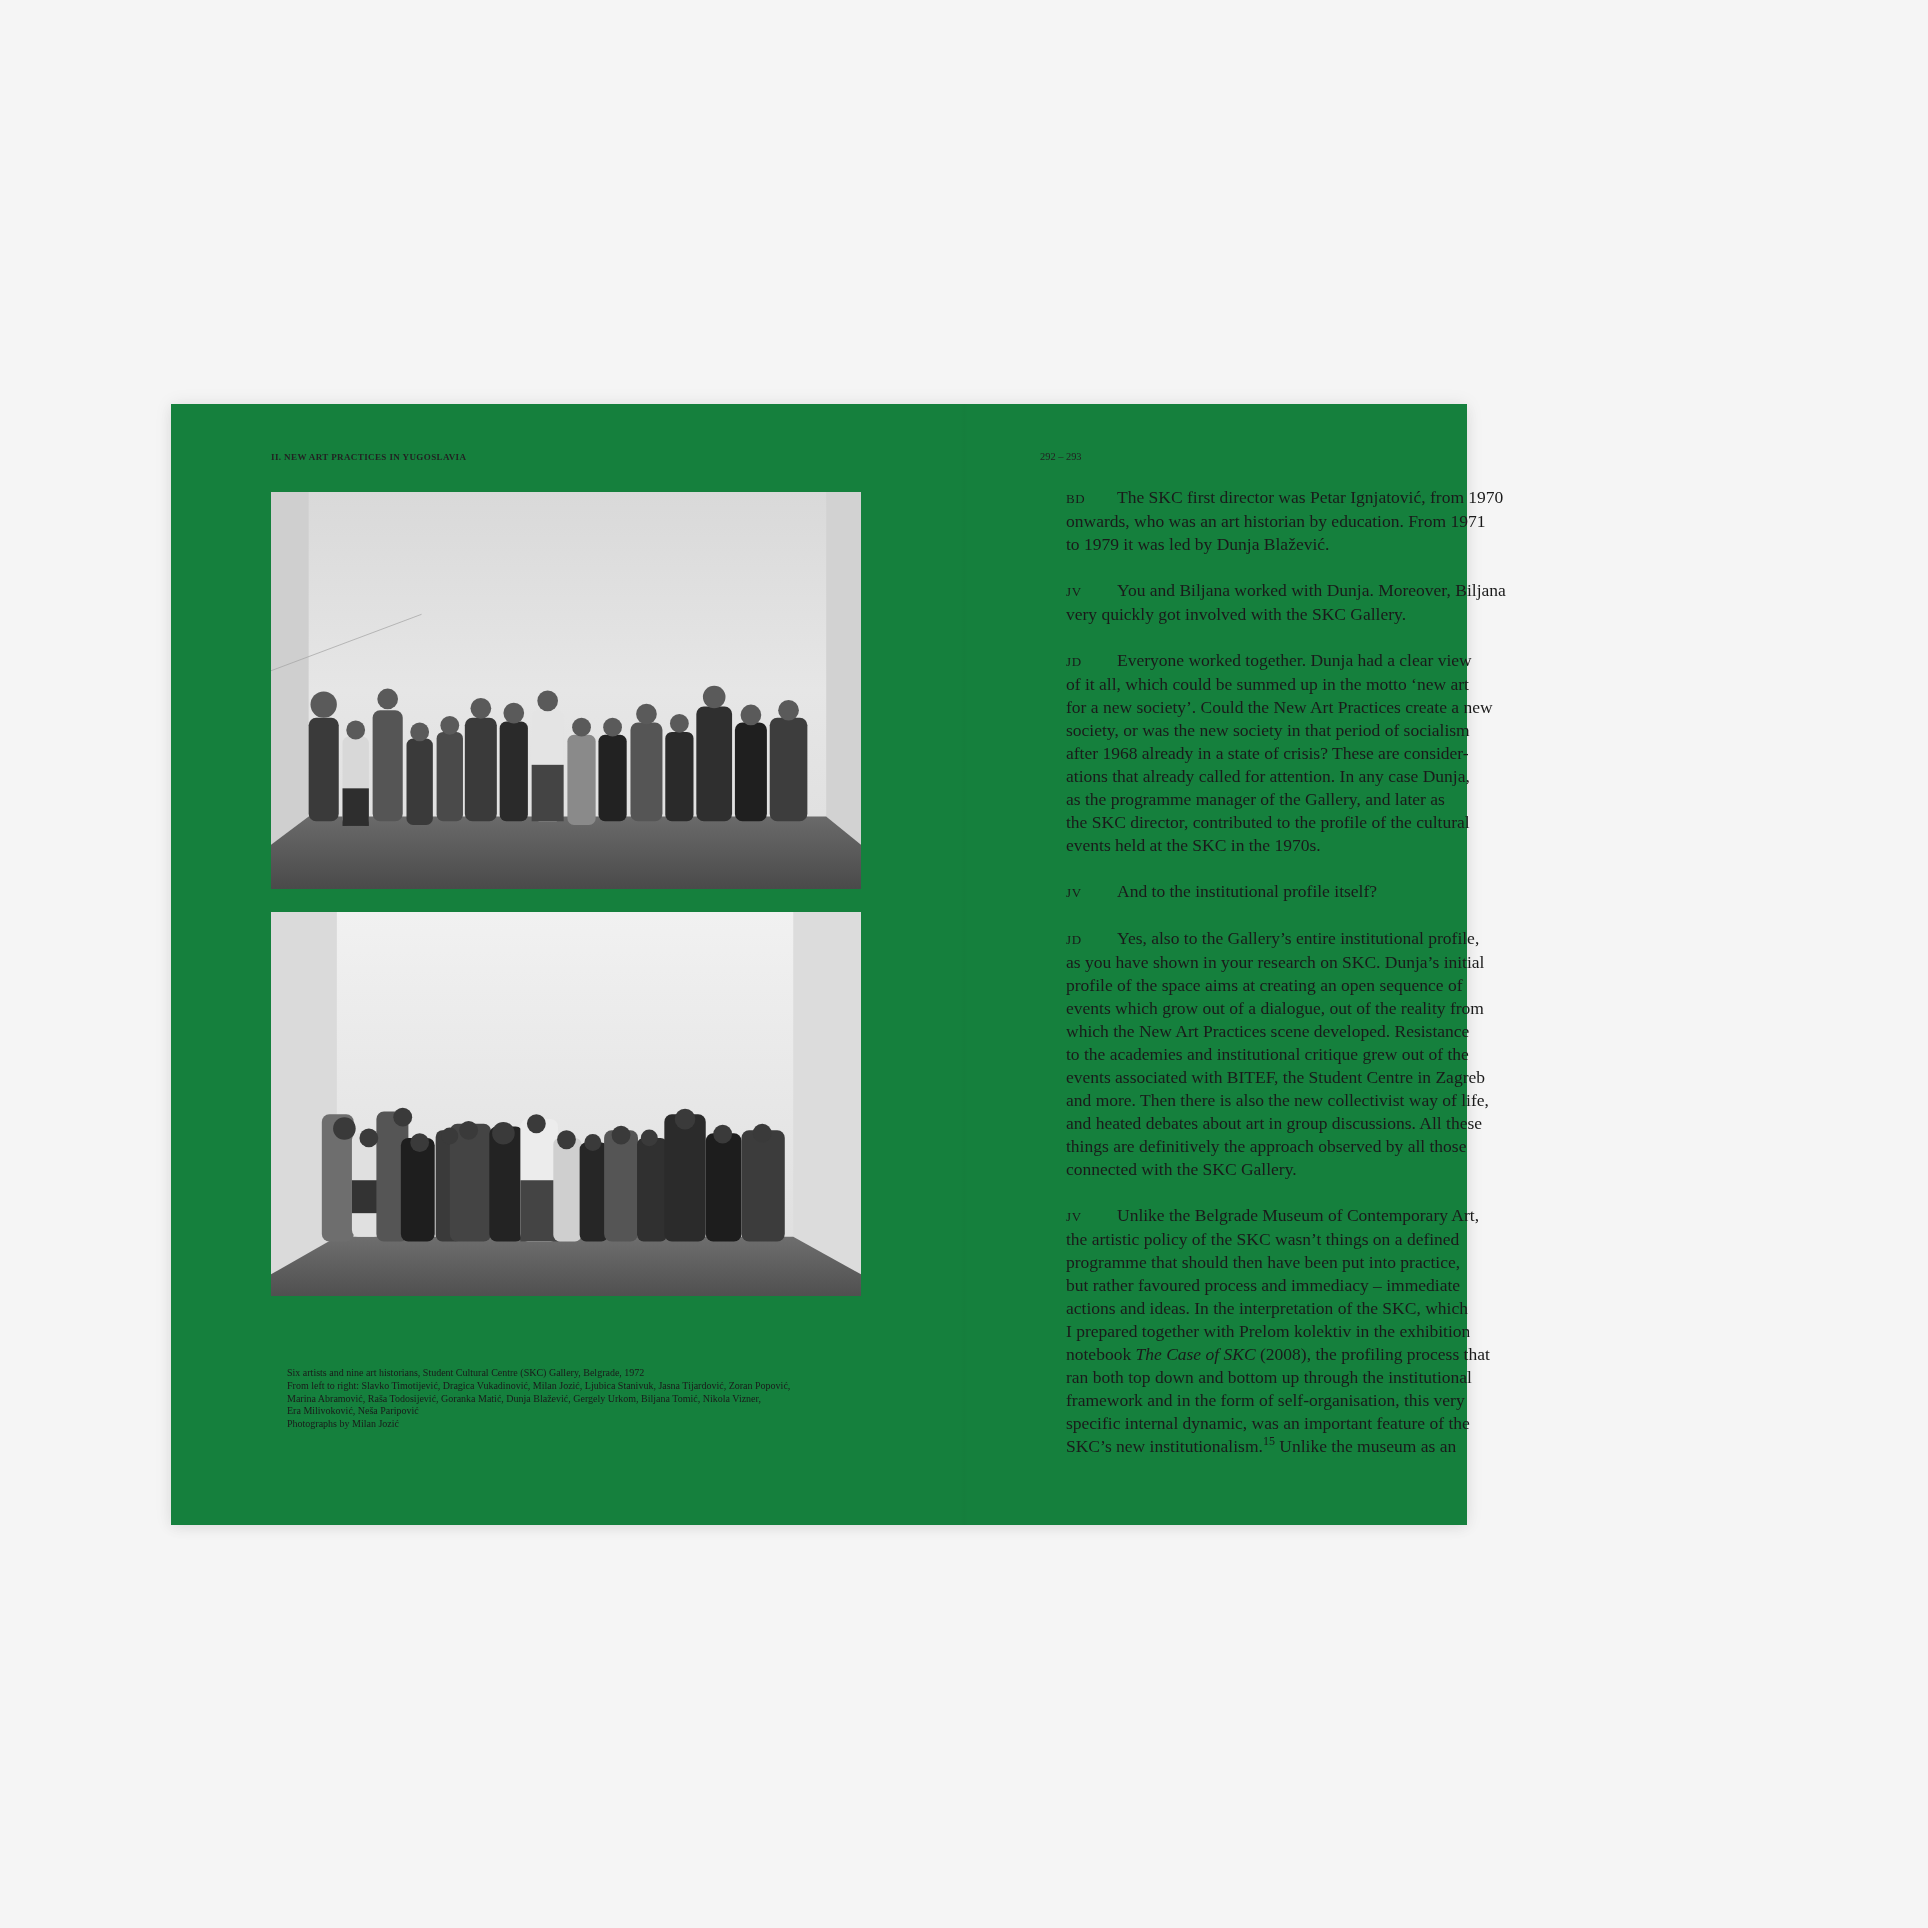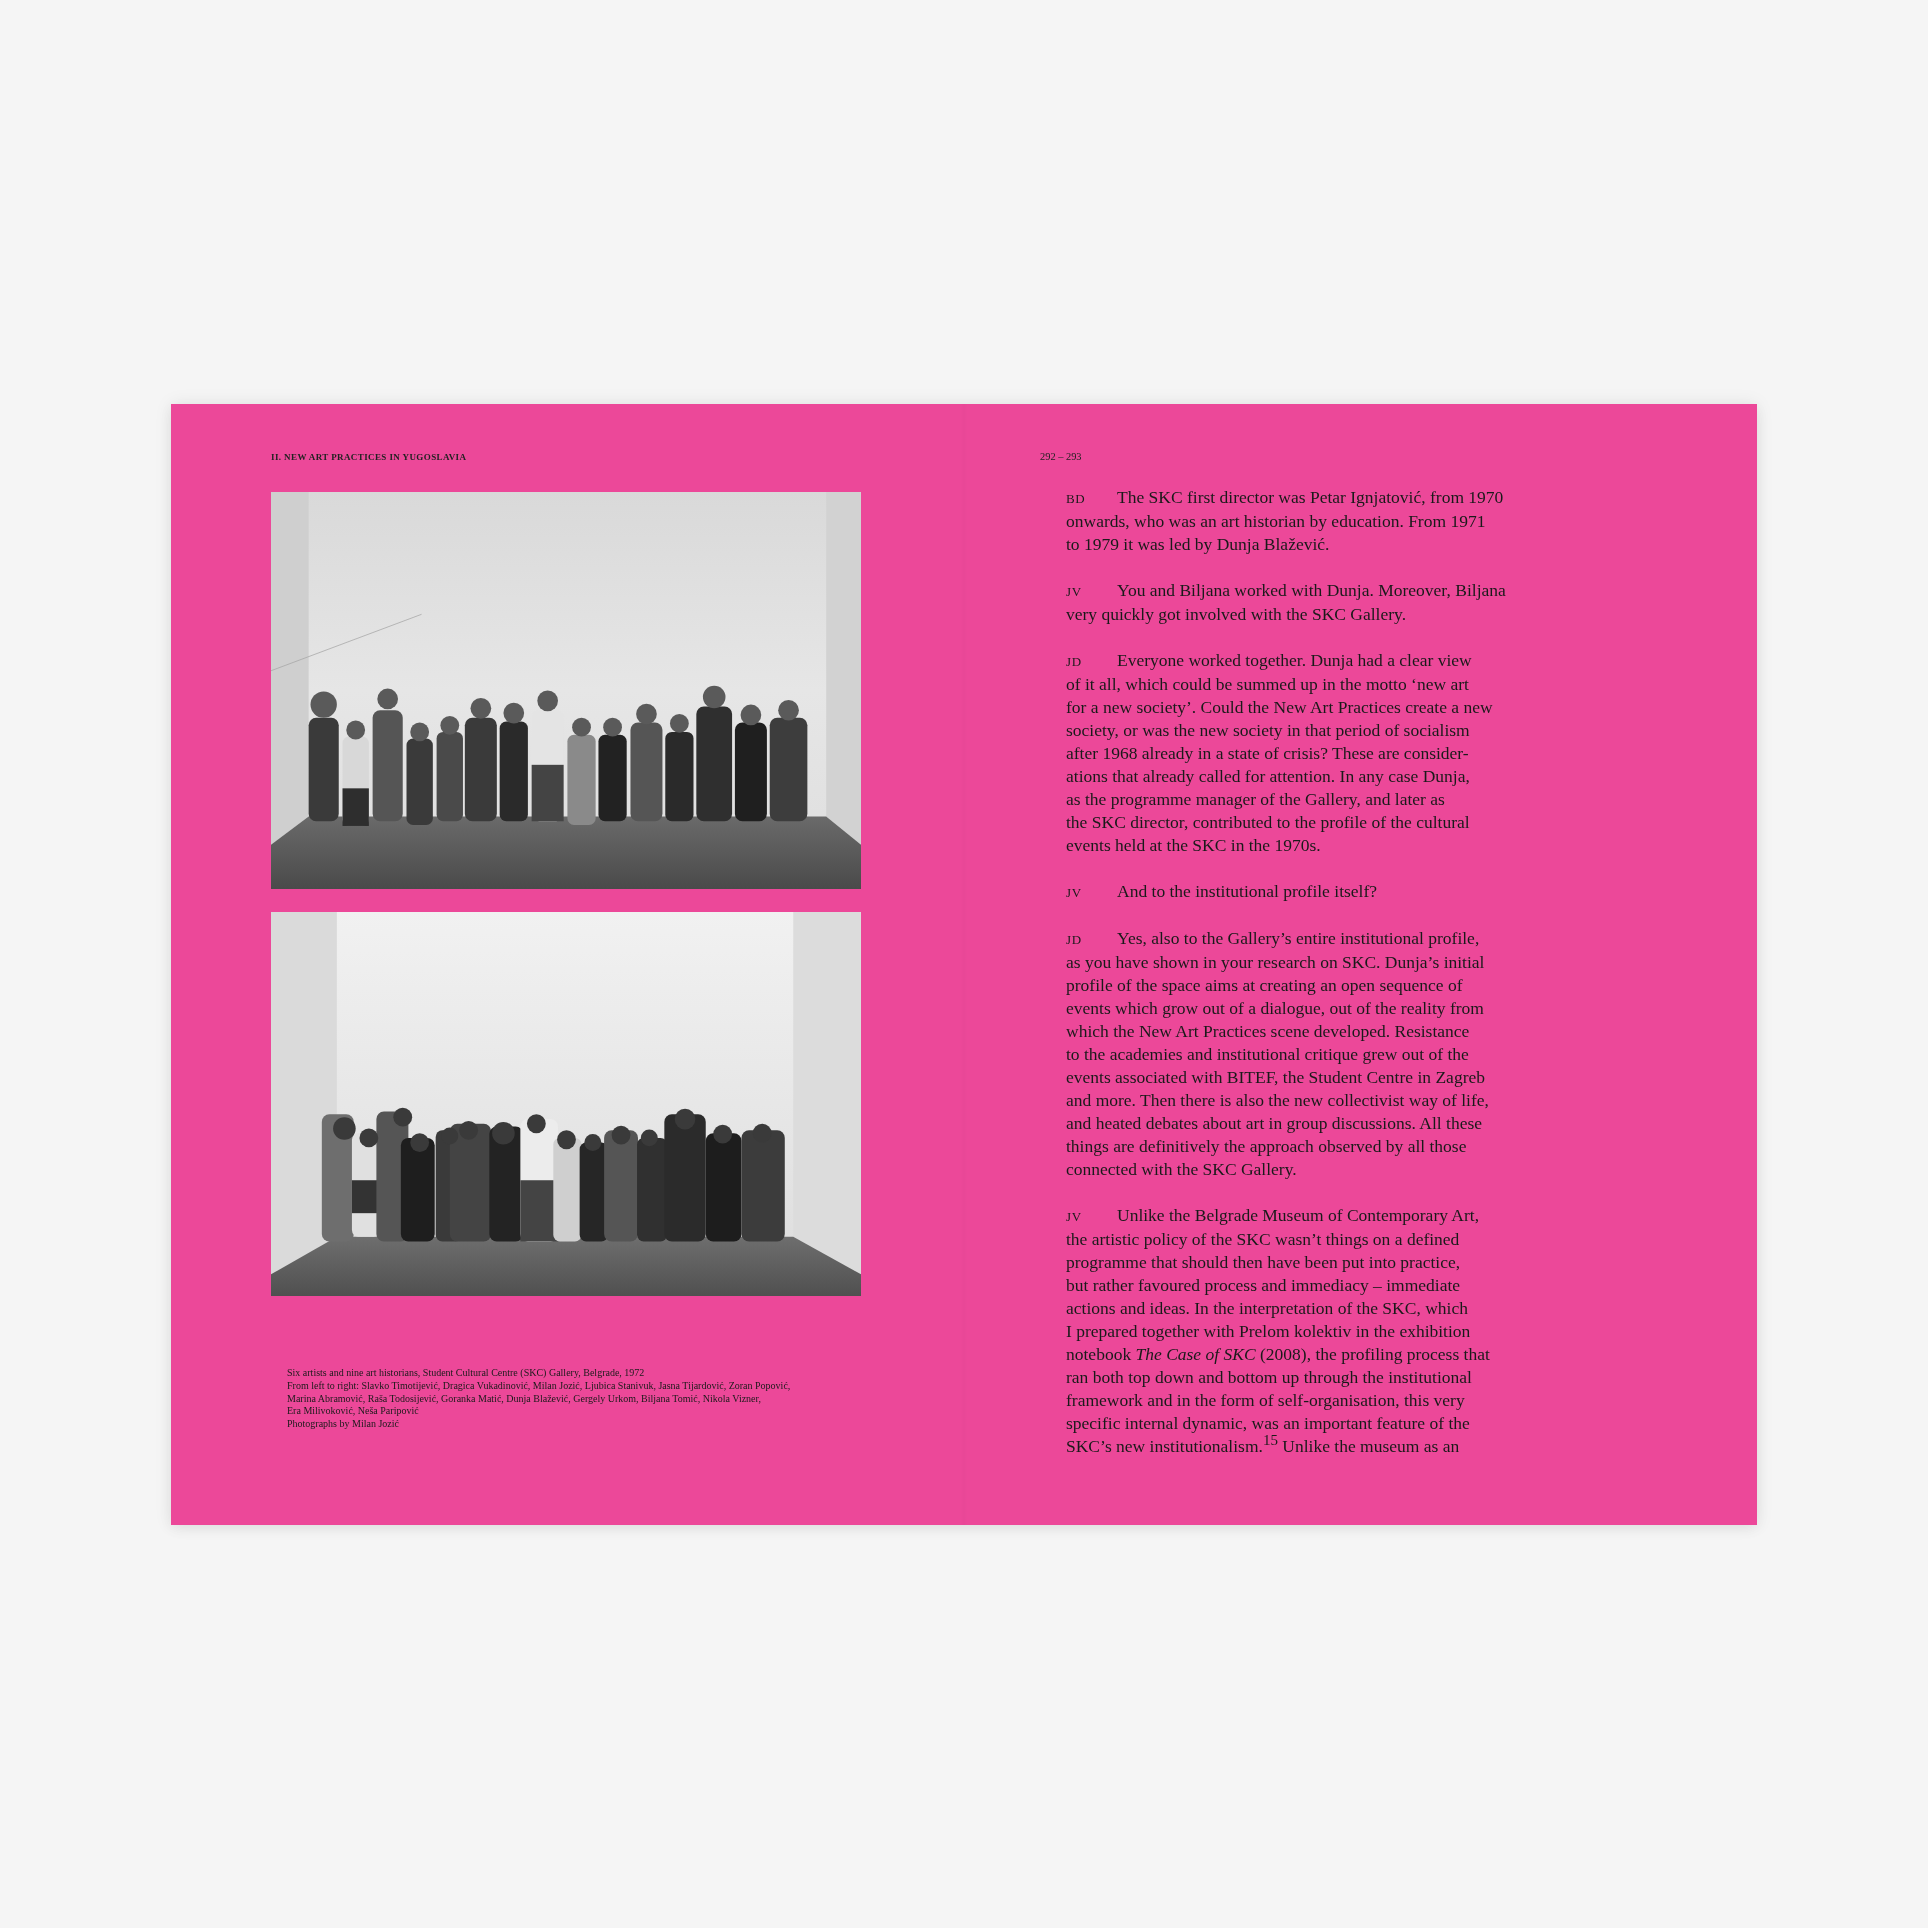--- a/index.html
+++ b/index.html
@@ -12,23 +12,23 @@
   }
   body {
     position: relative;
     font-family: "Liberation Serif", "DejaVu Serif", serif;
     color: #1a1a1a;
   }
   .spread {
     position: absolute;
     left: 171px;
     top: 404px;
-    width: 1586px;
+    width: 1296px;
     height: 1121px;
-    background: #ec4899;
+    background: #15803d;
     box-shadow: 0 0 17px rgba(0,0,0,0.08), 0 3.8px 13px rgba(0,0,0,0.05);
   }
   .gutter-shade {
     position: absolute;
     left: 789px;
     top: 0;
     width: 7.5px;
     height: 100%;
     background: linear-gradient(to right, rgba(0,0,0,0) 0%, rgba(0,0,0,0.015) 50%, rgba(0,0,0,0) 100%);
   }
@@ -88,21 +88,21 @@
   .speaker {
     display: inline-block;
     width: 51px;
     font-size: 13px;
     letter-spacing: 0.6px;
     text-transform: uppercase;
     vertical-align: baseline;
   }
   em { font-style: italic; }
   sup.fn {
-    font-size: 15px;
+    font-size: 12px;
     vertical-align: 6.6px;
     line-height: 0;
   }
 </style>
 </head>
 <body>
 
 <div class="spread">
   <div class="gutter-shade"></div>
 

